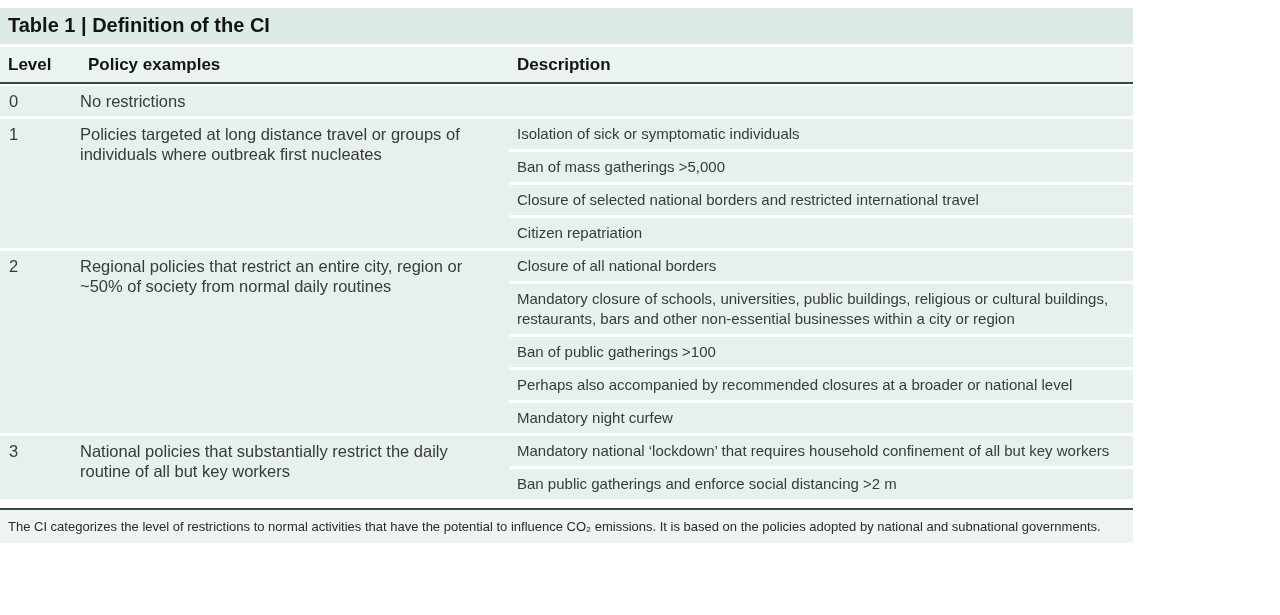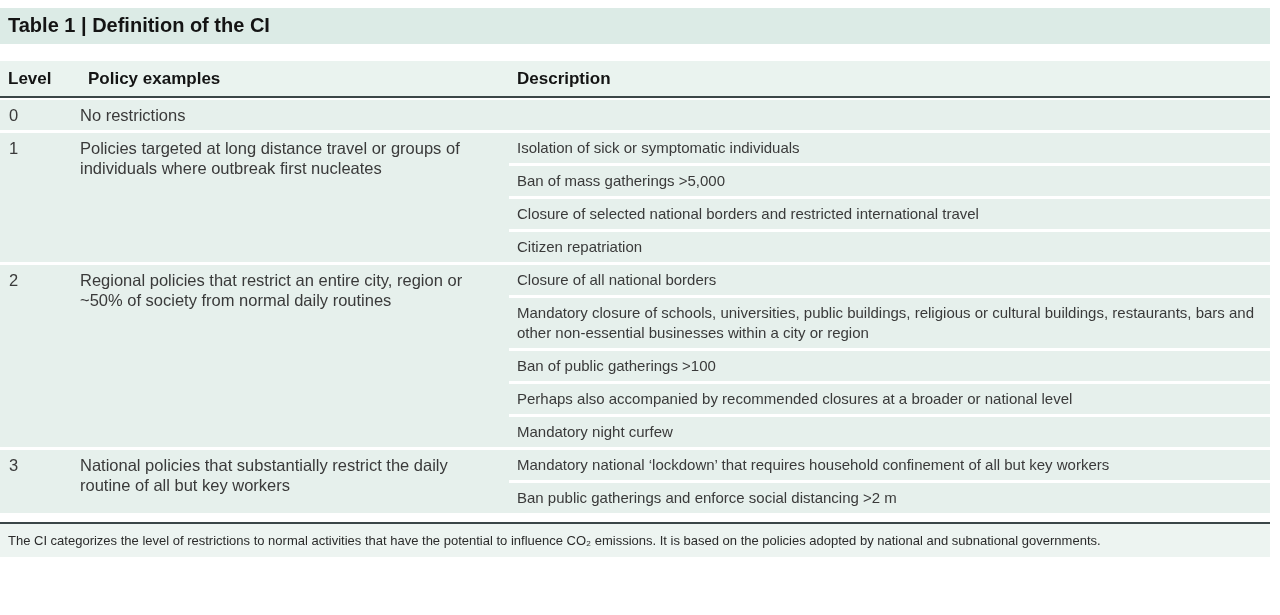--- a/index.html
+++ b/index.html
@@ -11,29 +11,29 @@
     --ink:#141414;
     --body-ink:#3a3a3a;
   }
   *{box-sizing:border-box;margin:0;padding:0;}
   html,body{width:1280px;height:615px;overflow:hidden;background:#ffffff;}
   body{
     font-family:"Liberation Sans","DejaVu Sans",sans-serif;
     color:var(--body-ink);
     padding-top:8px;
   }
-  .tablewrap{width:1270px;}
+  .tablewrap{width:1133px;}
 
   .title-band{
     background:var(--title-band);
     font-size:20px;line-height:21px;font-weight:bold;color:var(--ink);
     padding:7px 10px 8px 8px;
   }
   .header-row{
-    margin-top:17px;
+    margin-top:3px;
     background:var(--header-band);
     display:grid;
     grid-template-columns:80px 429px 1fr;
     border-bottom:2px solid var(--rule);
     padding:8px 0 7px 0;
     font-weight:bold;color:var(--ink);
     font-size:17px;line-height:20px;
   }
   .header-row .th{padding-left:8px;}
 

